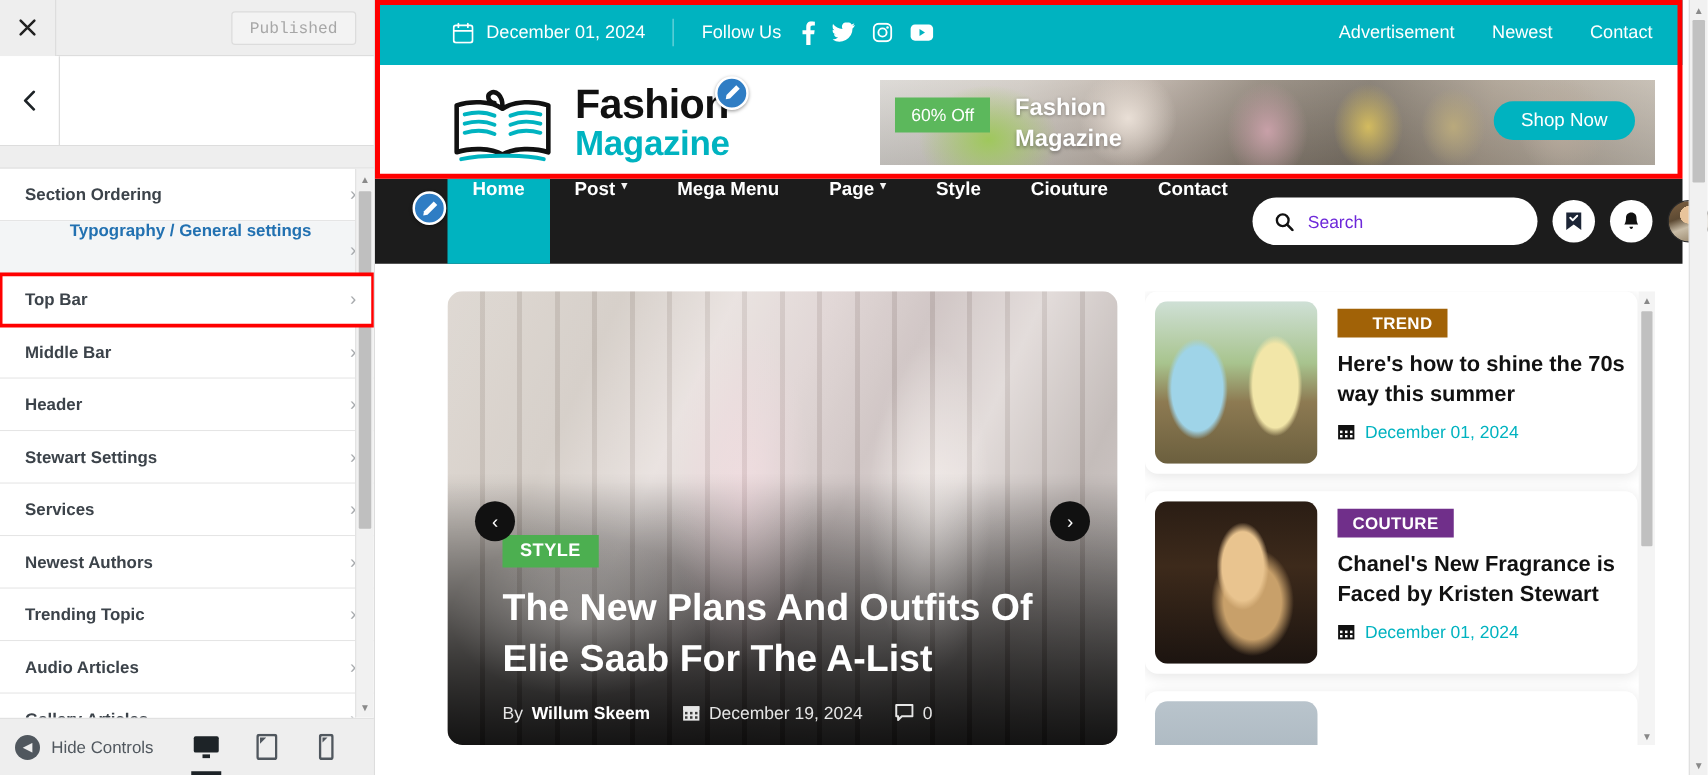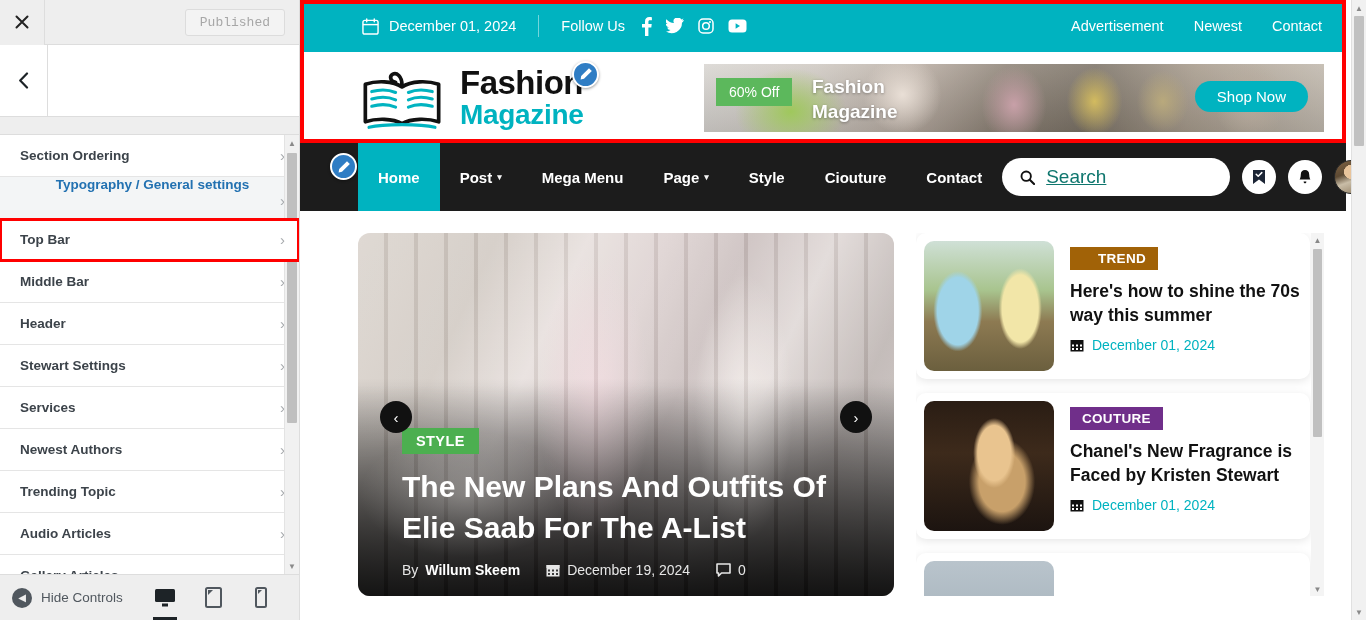--- a/index.html
+++ b/index.html
@@ -218,34 +218,34 @@
   }
 
   
   .navbar {
     height: 68px; background: #1c1c1c;
     display: flex; align-items: center; position: relative;
     padding-right: 22px;
   }
   .nav-items { display: flex; align-items: stretch; height: 68px; margin-left: 58px; }
   .nav-item {
-    display: flex; align-items: center; gap: 5px;
+    display: flex; gap: 5px;
     padding: 0 20px; color: #fff; font-size: 15px; font-weight: 600;
     cursor: pointer; white-space: nowrap;
   }
   .nav-item.active { background: #00b3c0; }
   .nav-caret { font-size: 9px; opacity: .95; }
 
   .nav-right { margin-left: auto; display: flex; align-items: center; gap: 12px; }
   .search-box {
     width: 228px; height: 38px; background: #fff; border-radius: 19px;
     display: flex; align-items: center; gap: 11px; padding: 0 18px;
     cursor: text;
   }
-  .search-box .sp { color: #0f766e; font-size: 19px; text-decoration: underline; }
+  .search-box .sp { color: #6d28d9; font-size: 14px; }
   .nav-circle {
     width: 34px; height: 34px; border-radius: 50%; background: #fff;
     display: flex; align-items: center; justify-content: center; cursor: pointer;
   }
   .avatar {
     width: 34px; height: 34px; border-radius: 50%; cursor: pointer;
     background: radial-gradient(circle at 50% 34%, #e8c49b 0 26%, rgba(232,196,155,0) 27%),
                 linear-gradient(160deg,#7e6142 0%,#5d4a33 38%,#c9bda7 60%,#8d7a5e 100%);
     border: 1px solid #2a2a2a;
   }

